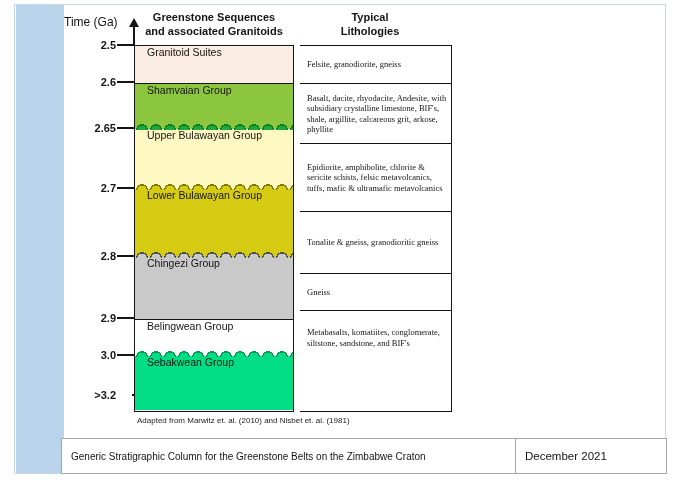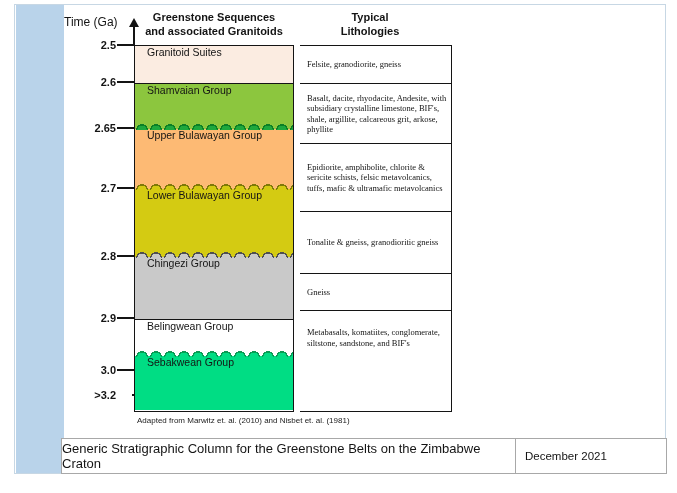--- a/index.html
+++ b/index.html
@@ -30,22 +30,22 @@
   .lith-box{display:flex;align-items:center;box-sizing:border-box;
             padding:2px 3px 2px 7px;font-size:8.5px;line-height:1.2;}
   .tick-rail{position:absolute;left:70px;top:45px;width:64px;height:367px;}
   .tick{position:absolute;left:0;display:flex;align-items:center;height:14px;}
   .tick-label{display:inline-block;width:46px;text-align:right;font-size:11px;font-weight:bold;}
   .tick-line{display:inline-block;width:18px;height:2px;background:#141414;margin-left:1px;}
   .footnote{position:absolute;left:137px;top:416px;font-size:8px;color:#222;}
   .caption-bar{position:absolute;left:61px;top:438px;width:606px;height:36px;
                border:1px solid #a8a8a8;background:#fff;box-sizing:border-box;
                display:flex;align-items:stretch;z-index:3;}
-  .caption-title{flex:0 0 454px;display:flex;align-items:center;
-                 font-size:13px;border-right:1px solid #a8a8a8;box-sizing:border-box;}
+  .caption-title{flex:0 0 454px;display:flex;align-items:center;padding-left:9px;
+                 font-size:10px;border-right:1px solid #a8a8a8;box-sizing:border-box;}
   .caption-date{flex:1;display:flex;align-items:center;padding-left:9px;font-size:11.5px;}
 </style>
 </head>
 <body>
 
 <div class="slide"></div>
 <div class="accent" style="background: rgb(185, 211, 234);"></div>
 
 <div class="time-label">Time (Ga)</div>
 <div class="axis-line"></div>
@@ -74,40 +74,40 @@
     <span class="tick-line"></span>
   </div>
     <div class="tick" style="top: 204px;">
     <span class="tick-label">2.8</span>
     <span class="tick-line"></span>
   </div>
     <div class="tick" style="top: 266px;">
     <span class="tick-label">2.9</span>
     <span class="tick-line"></span>
   </div>
-    <div class="tick" style="top: 318px;">
+    <div class="tick" style="top: 303px;">
     <span class="tick-label">3.0</span>
     <span class="tick-line"></span>
   </div>
     <div class="tick" style="top: 343px; gap: 15px;">
     <span class="tick-label">&gt;3.2</span>
     <span class="tick-line"></span>
   </div>
   </div>
 
 <div class="strat-col">
     <div class="band" style="height: 37px; background: rgb(251, 236, 225);">
 
     <span class="band-label">Granitoid Suites</span>
   </div>
     <div class="band" style="height: 46px; background: rgb(140, 198, 62); border-top: 1.5px solid rgb(20, 20, 20);">
 
     <span class="band-label">Shamvaian Group</span>
   </div>
-    <div class="band" style="height: 60px; background: #fdba74;">
+    <div class="band" style="height: 60px; background: #fef9c3;">
     <span class="scallop" style="background-image: radial-gradient(circle at 7px 8.5px, rgb(30, 168, 61) 0px, rgb(30, 168, 61) 4.8px, rgb(11, 126, 38) 4.8px, rgb(11, 126, 38) 6.2px, rgba(0, 0, 0, 0) 6.2px);"></span>
     <span class="band-label">Upper Bulawayan Group</span>
   </div>
     <div class="band" style="height: 68px; background: rgb(212, 203, 18);">
     <span class="scallop" style="background-image: radial-gradient(circle at 7px 8.5px, rgb(212, 203, 18) 0px, rgb(212, 203, 18) 4.8px, rgb(126, 122, 8) 4.8px, rgb(126, 122, 8) 6.2px, rgba(0, 0, 0, 0) 6.2px);"></span>
     <span class="band-label">Lower Bulawayan Group</span>
   </div>
     <div class="band" style="height: 62px; background: rgb(201, 201, 201);">
     <span class="scallop" style="background-image: radial-gradient(circle at 7px 8.5px, rgb(201, 201, 201) 0px, rgb(201, 201, 201) 4.8px, rgb(79, 79, 79) 4.8px, rgb(79, 79, 79) 6.2px, rgba(0, 0, 0, 0) 6.2px);"></span>
     <span class="band-label">Chingezi Group</span>

